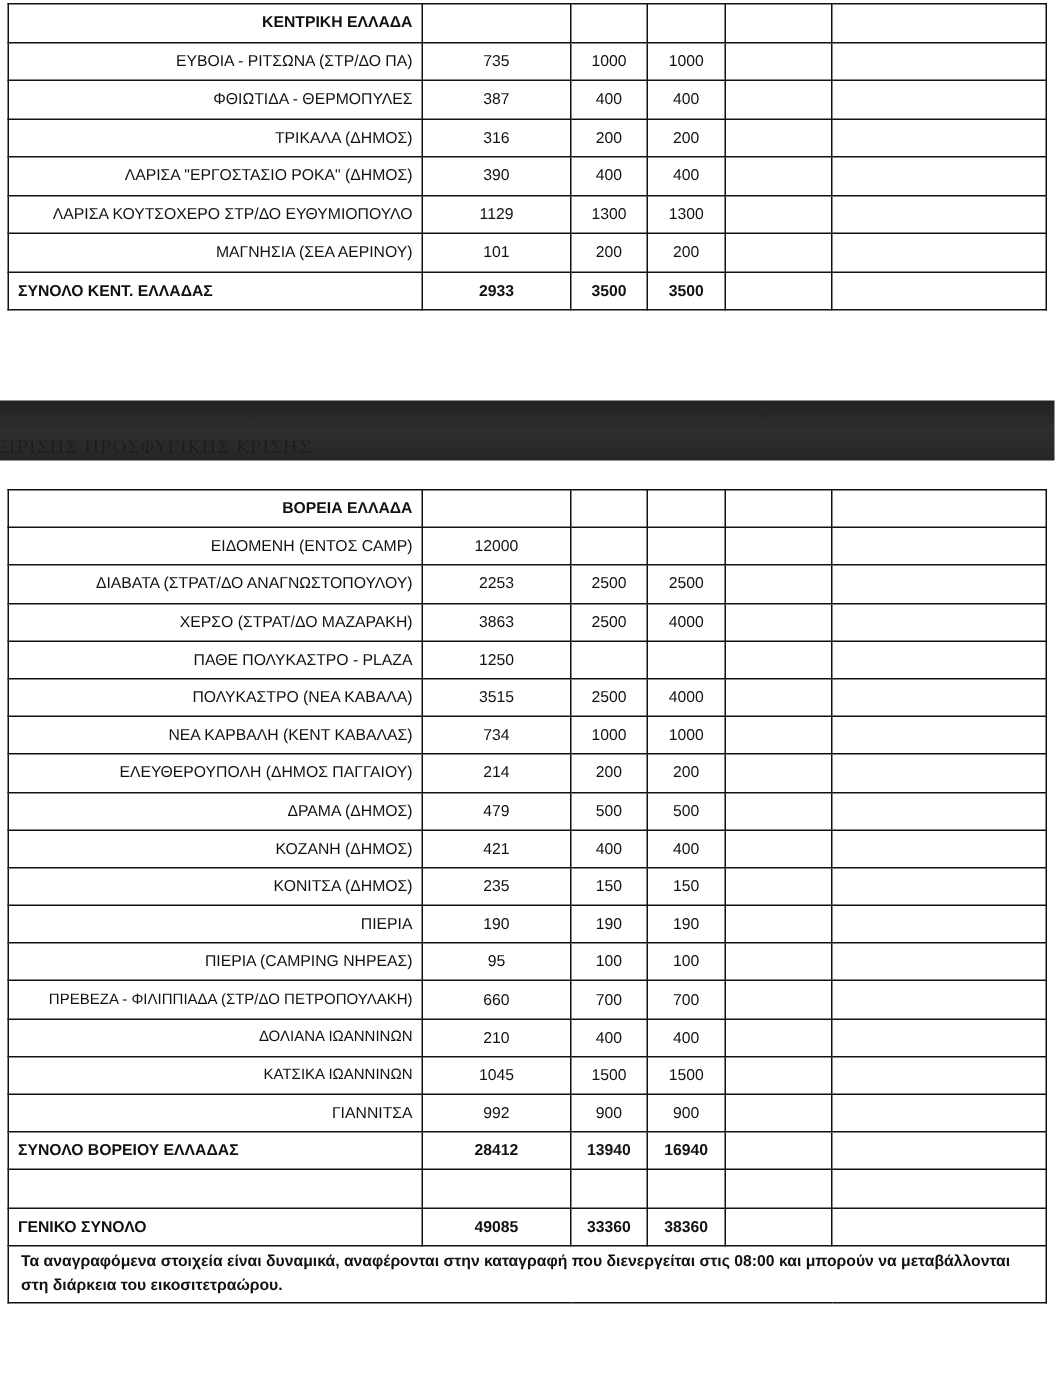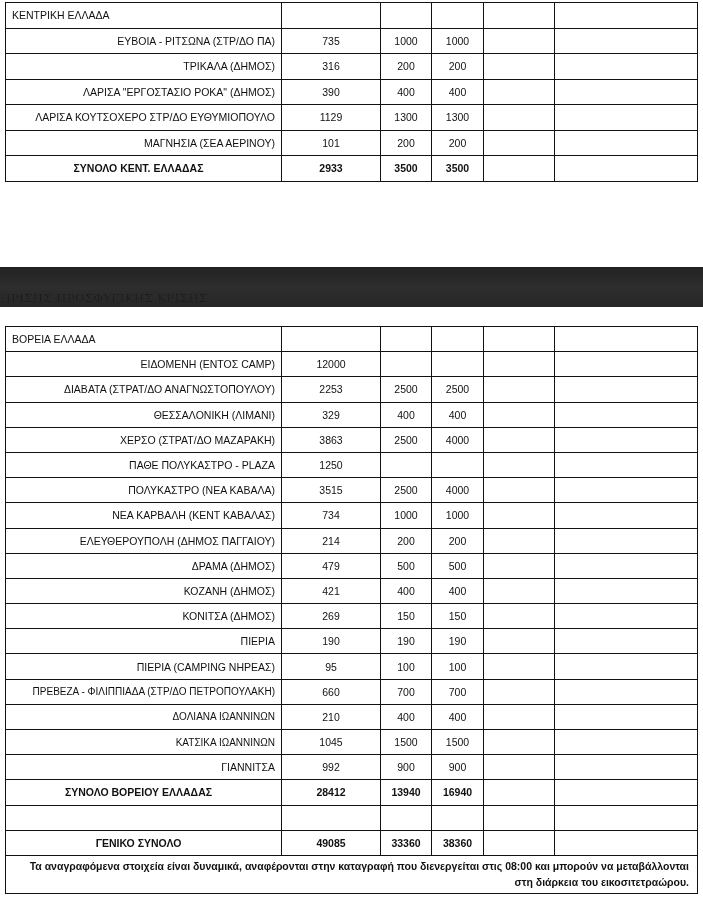--- a/index.html
+++ b/index.html
@@ -11,29 +11,29 @@
     position: absolute; left: 5px; width: 692px;
     border-collapse: collapse; table-layout: fixed;
     font-size: 10.5px;
   }
   .tbl td {
     border: 1.5px solid #111; padding: 0 6px; height: 24.5px;
     white-space: nowrap; overflow: hidden;
   }
   .tbl td.num { text-align: center; padding: 0 2px; }
   .tbl td.label { text-align: right; }
-  .tbl tr.head td.label { text-align: left; font-weight: normal; }
+  .tbl tr.head td.label { text-align: right; font-weight: bold; }
   .tbl tr.total td { font-weight: bold; text-align: center; }
-  .tbl tr.total td.label { text-align: center; padding-right: 16px; }
+  .tbl tr.total td.label { text-align: left; padding-right: 16px; }
   .tbl td.small { font-size: 10px; }
   #t1 { top: 2px; }
   #t2 { top: 326px; border-radius: 13px; }
   #t2 td { height: 24.2px; }
   .note td {
-    text-align: right; font-weight: bold; font-size: 10.5px;
+    text-align: left; font-weight: bold; font-size: 10.5px;
     height: 37px !important; white-space: normal; line-height: 16px; padding: 0 8px;
   }
   .band {
     position: absolute; left: 0; top: 267px; width: 703px; height: 40px;
     background: linear-gradient(#222 0%, #2e2e2e 50%, #262626 100%);
   }
   .band-text {
     position: absolute; left: -3px; bottom: 2px;
     font-family: "DejaVu Serif", serif; font-size: 11.5px; letter-spacing: 0.5px;
     color: #1b1b1b; text-shadow: 0 0 1px #3a3a3a;
@@ -59,20 +59,28 @@
         <td></td>
         <td></td>
         <td></td>
         <td></td>
   </tr>
   <tr>
     <td class="label">ΕΥΒΟΙΑ - ΡΙΤΣΩΝΑ (ΣΤΡ/ΔΟ ΠΑ)</td>
     <td class="num">735</td>
     <td class="num">1000</td>
     <td class="num">1000</td>
+    <td></td>
+        <td></td>
+  </tr>
+  <tr>
+    <td class="label">ΦΘΙΩΤΙΔΑ - ΘΕΡΜΟΠΥΛΕΣ</td>
+    <td class="num">387</td>
+    <td class="num">400</td>
+    <td class="num">400</td>
     <td></td>
         <td></td>
   </tr>
   <tr>
     <td class="label">ΤΡΙΚΑΛΑ (ΔΗΜΟΣ)</td>
     <td class="num">316</td>
     <td class="num">200</td>
     <td class="num">200</td>
     <td></td>
         <td></td>
@@ -146,28 +154,20 @@
       </tr>
       <tr>
         <td class="label">ΔΙΑΒΑΤΑ (ΣΤΡΑΤ/ΔΟ ΑΝΑΓΝΩΣΤΟΠΟΥΛΟΥ)</td>
         <td class="num">2253</td>
         <td class="num">2500</td>
         <td class="num">2500</td>
         <td></td>
         <td></td>
       </tr>
       <tr>
-        <td class="label">ΘΕΣΣΑΛΟΝΙΚΗ (ΛΙΜΑΝΙ)</td>
-        <td class="num">329</td>
-        <td class="num">400</td>
-        <td class="num">400</td>
-        <td></td>
-        <td></td>
-      </tr>
-      <tr>
         <td class="label">ΧΕΡΣΟ (ΣΤΡΑΤ/ΔΟ ΜΑΖΑΡΑΚΗ)</td>
         <td class="num">3863</td>
         <td class="num">2500</td>
         <td class="num">4000</td>
         <td></td>
         <td></td>
       </tr>
       <tr>
         <td class="label">ΠΑΘΕ ΠΟΛΥΚΑΣΤΡΟ - PLAZA</td>
         <td class="num">1250</td>
@@ -211,21 +211,21 @@
       <tr>
         <td class="label">ΚΟΖΑΝΗ (ΔΗΜΟΣ)</td>
         <td class="num">421</td>
         <td class="num">400</td>
         <td class="num">400</td>
         <td></td>
         <td></td>
       </tr>
       <tr>
         <td class="label">ΚΟΝΙΤΣΑ (ΔΗΜΟΣ)</td>
-        <td class="num">269</td>
+        <td class="num">235</td>
         <td class="num">150</td>
         <td class="num">150</td>
         <td></td>
         <td></td>
       </tr>
       <tr>
         <td class="label">ΠΙΕΡΙΑ</td>
         <td class="num">190</td>
         <td class="num">190</td>
         <td class="num">190</td>

